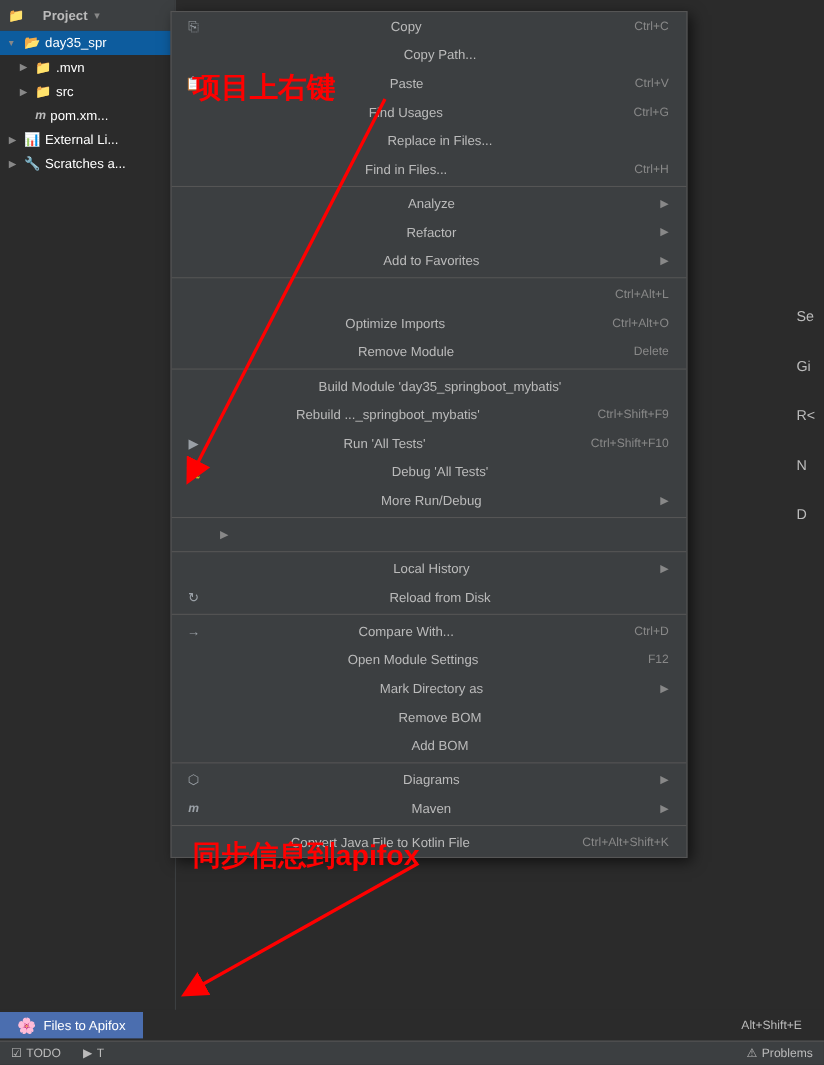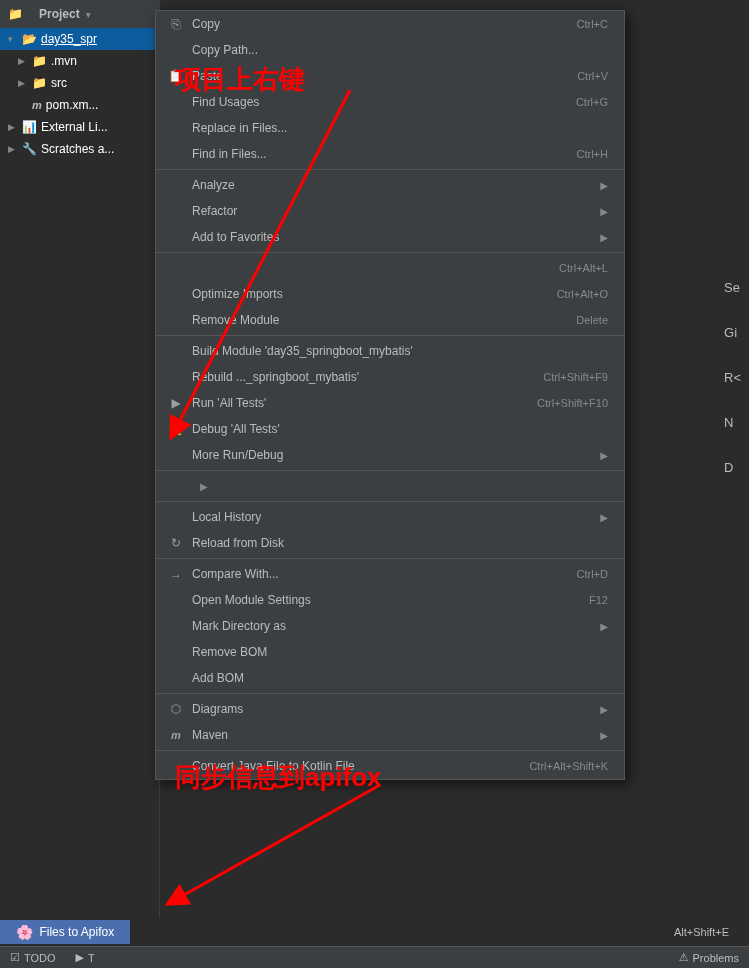--- a/index.html
+++ b/index.html
@@ -78,21 +78,21 @@
       font-size: 12px;
     }
 
     .item-label {
       font-size: 12px;
       color: #ffffff;
       white-space: nowrap;
       overflow: hidden;
     }
 
-    .item-label.blue { color: #5c9de8; text-decoration: underline; }
+    .item-label.blue { color: #5c9de8; }
 
     .tree-indent1 { padding-left: 18px; }
 
     
     .context-menu {
       position: absolute;
       top: 10px;
       left: 155px;
       width: 470px;
       background: #3c3f41;
@@ -119,20 +119,21 @@
       align-items: center;
       justify-content: center;
       color: #9aa0a6;
       font-size: 12px;
     }
 
     .menu-item .menu-label {
       flex: 1;
       font-size: 12px;
       color: inherit;
+      text-align: center;
     }
 
     .menu-item .menu-shortcut {
       margin-left: auto;
       font-size: 11px;
       color: #888888;
       padding-left: 30px;
     }
 
     .menu-item .menu-arrow {

